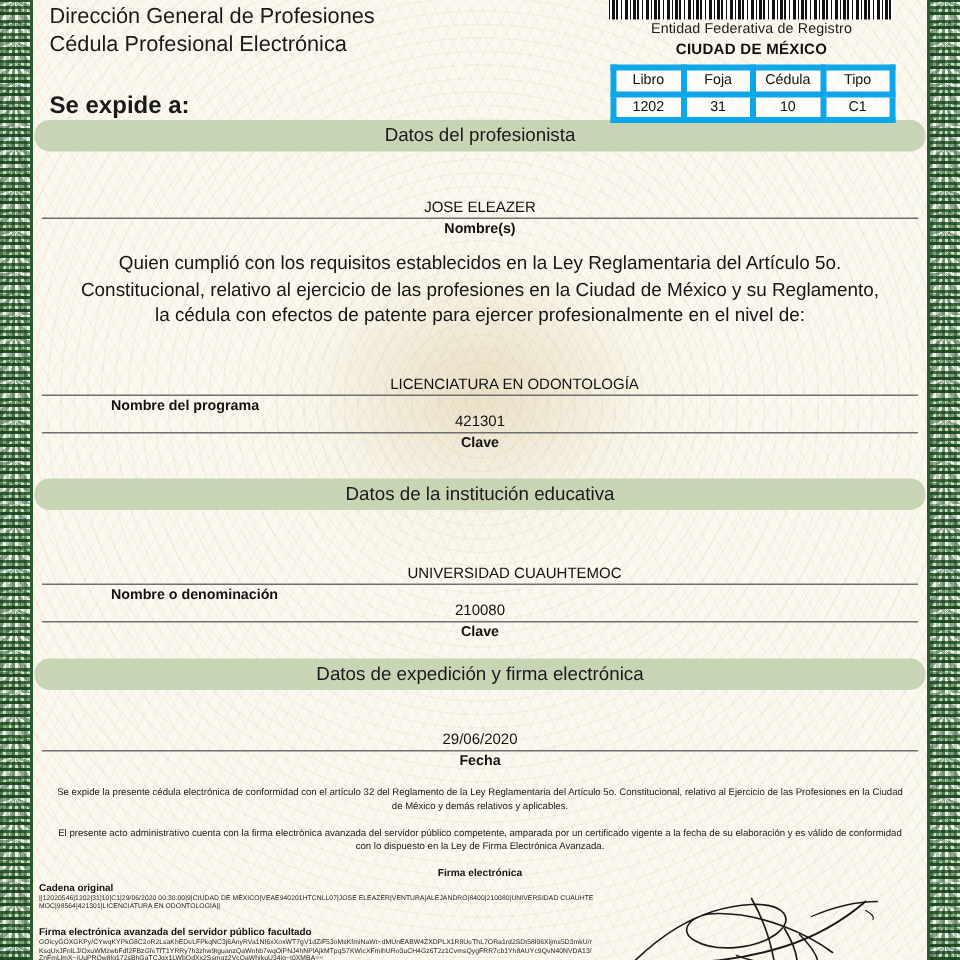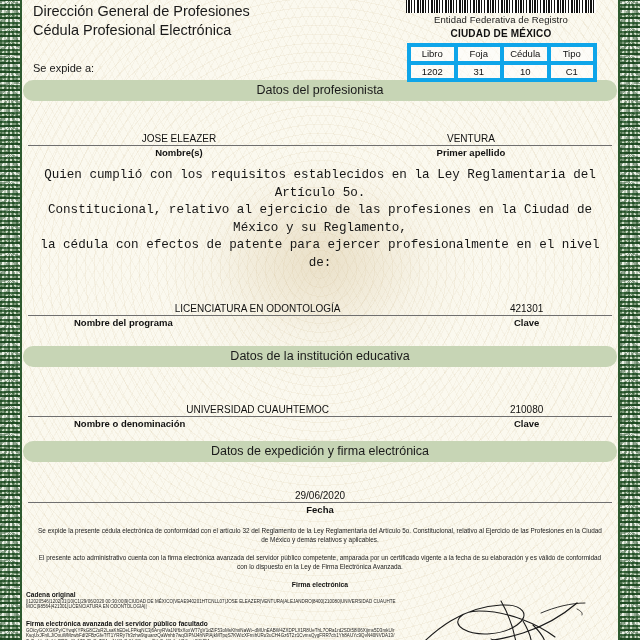--- a/index.html
+++ b/index.html
@@ -151,39 +151,41 @@
     padding: 1px 0 1.5px;
     font-weight: normal;
     background: rgba(255,255,255,0.55);
   }
 
   
   .se-expide {
     position: absolute;
     left: 10px;
     top: 62px;
-    font-size: 11px;
+    font-size: 16px;
     color: #1a1a1a;
+    font-weight: bold;
   }
 
   
   .section-bar {
     background: #c7d5b5;
     text-align: center;
     font-size: 12.5px;
     color: #1a1a1a;
     padding: 3px 0 4px;
     margin: 0;
     border-radius: 10px;
   }
 
   
   .field-row {
     display: flex;
     margin: 0 5px;
+    flex-direction: column;
   }
   .field {
     flex: 1;
     text-align: center;
   }
   .field.w-left  { flex: 1.07; }
   .field-value {
     font-size: 10px;
     color: #111;
     padding-bottom: 1px;
@@ -204,21 +206,20 @@
   .field.align-left .field-value { text-align: center; padding-left: 46px; }
   .field.align-left .field-label { text-align: left; padding-left: 46px; }
 
   
   .statement {
     text-align: center;
     font-size: 12.6px;
     line-height: 17.5px;
     color: #161616;
     margin: 9px 16px 0;
-    font-family: Liberation Mono, monospace;
   }
 
   
   .legal {
     text-align: center;
     font-size: 6.4px;
     line-height: 9px;
     color: #1a1a1a;
     margin: 0 14px;
   }
@@ -337,25 +338,20 @@
     <div class="section-bar">Datos del profesionista</div>
 
     <div style="height:32px"></div>
 
     <div class="field-row">
       <div class="field w-left">
         <div class="field-value">JOSE ELEAZER</div>
         <div class="field-line"></div>
         <div class="field-label">Nombre(s)</div>
       </div>
-      <div class="field">
-        <div class="field-value">VENTURA</div>
-        <div class="field-line"></div>
-        <div class="field-label">Primer apellido</div>
-      </div>
     </div>
 
     <div class="statement">
       <div>Quien cumplió con los requisitos establecidos en la Ley Reglamentaria del Artículo 5o.</div>
       <div>Constitucional, relativo al ejercicio de las profesiones en la Ciudad de México y su Reglamento,</div>
       <div>la cédula con efectos de patente para ejercer profesionalmente en el nivel de:</div>
     </div>
 
     <div style="height:31px"></div>
 

